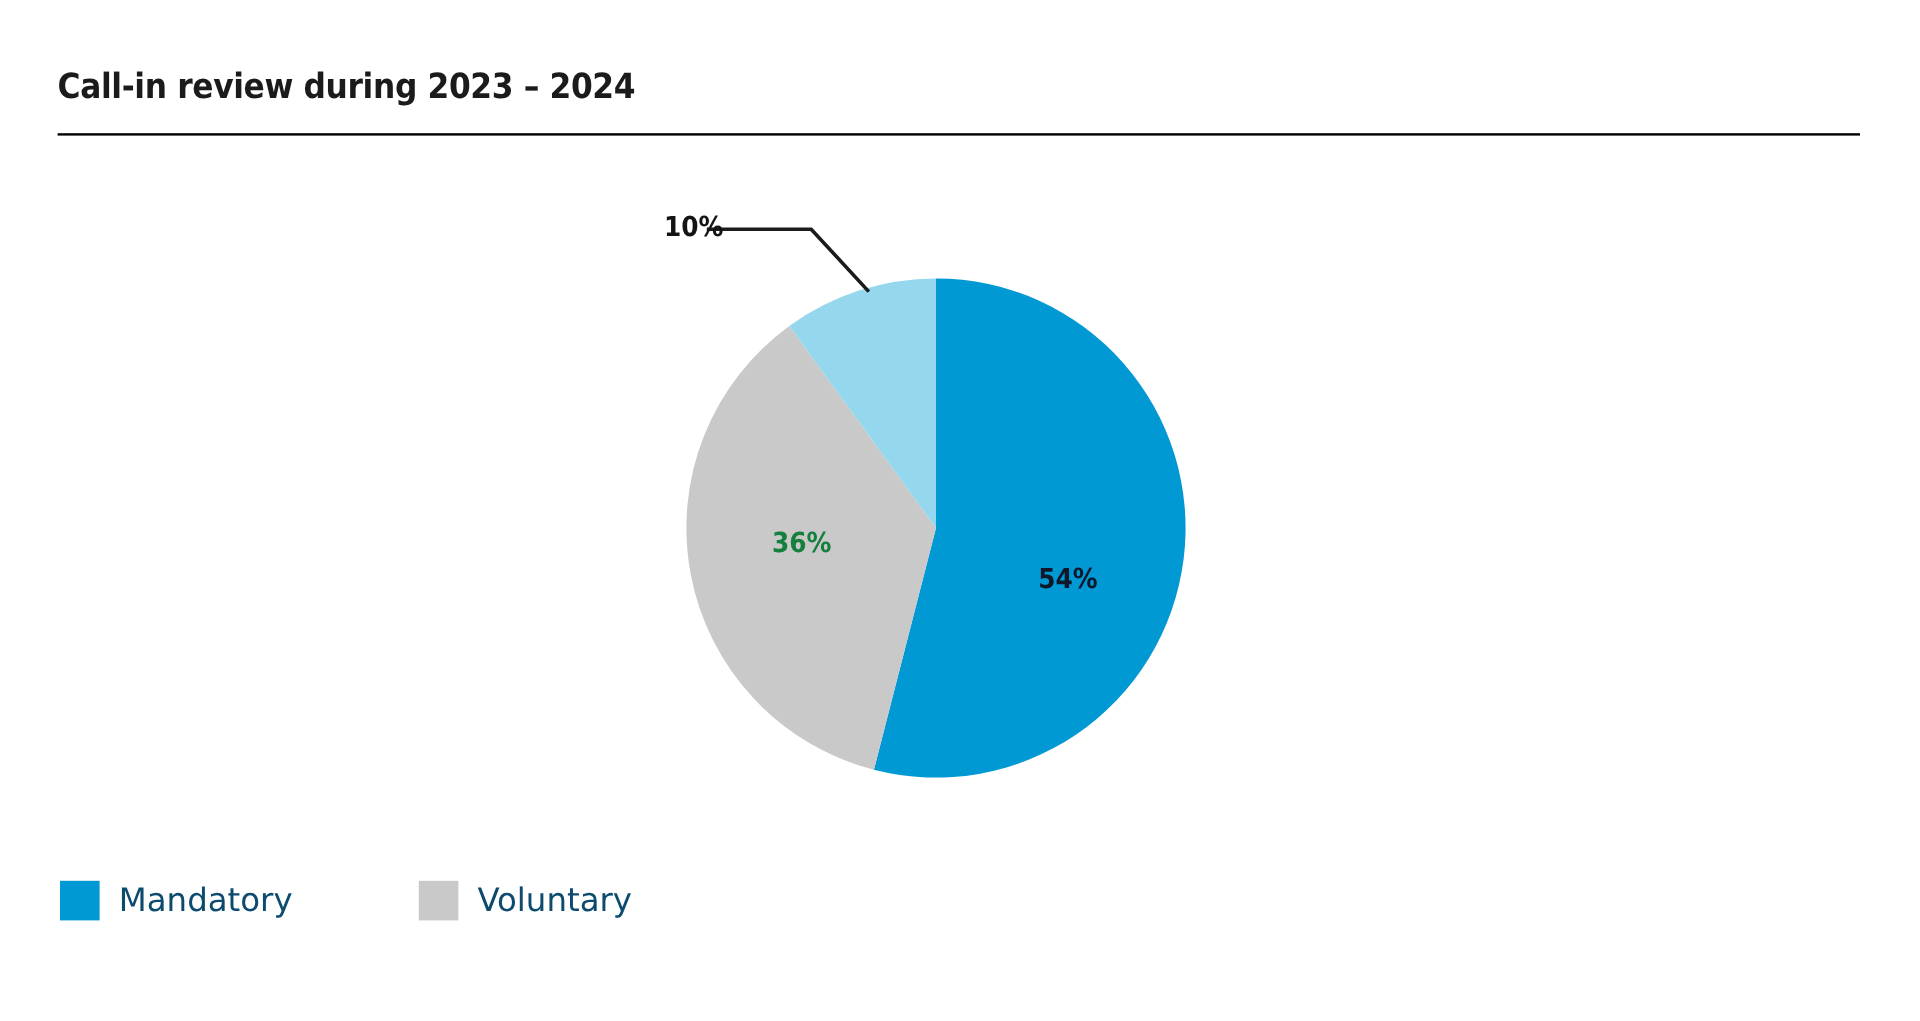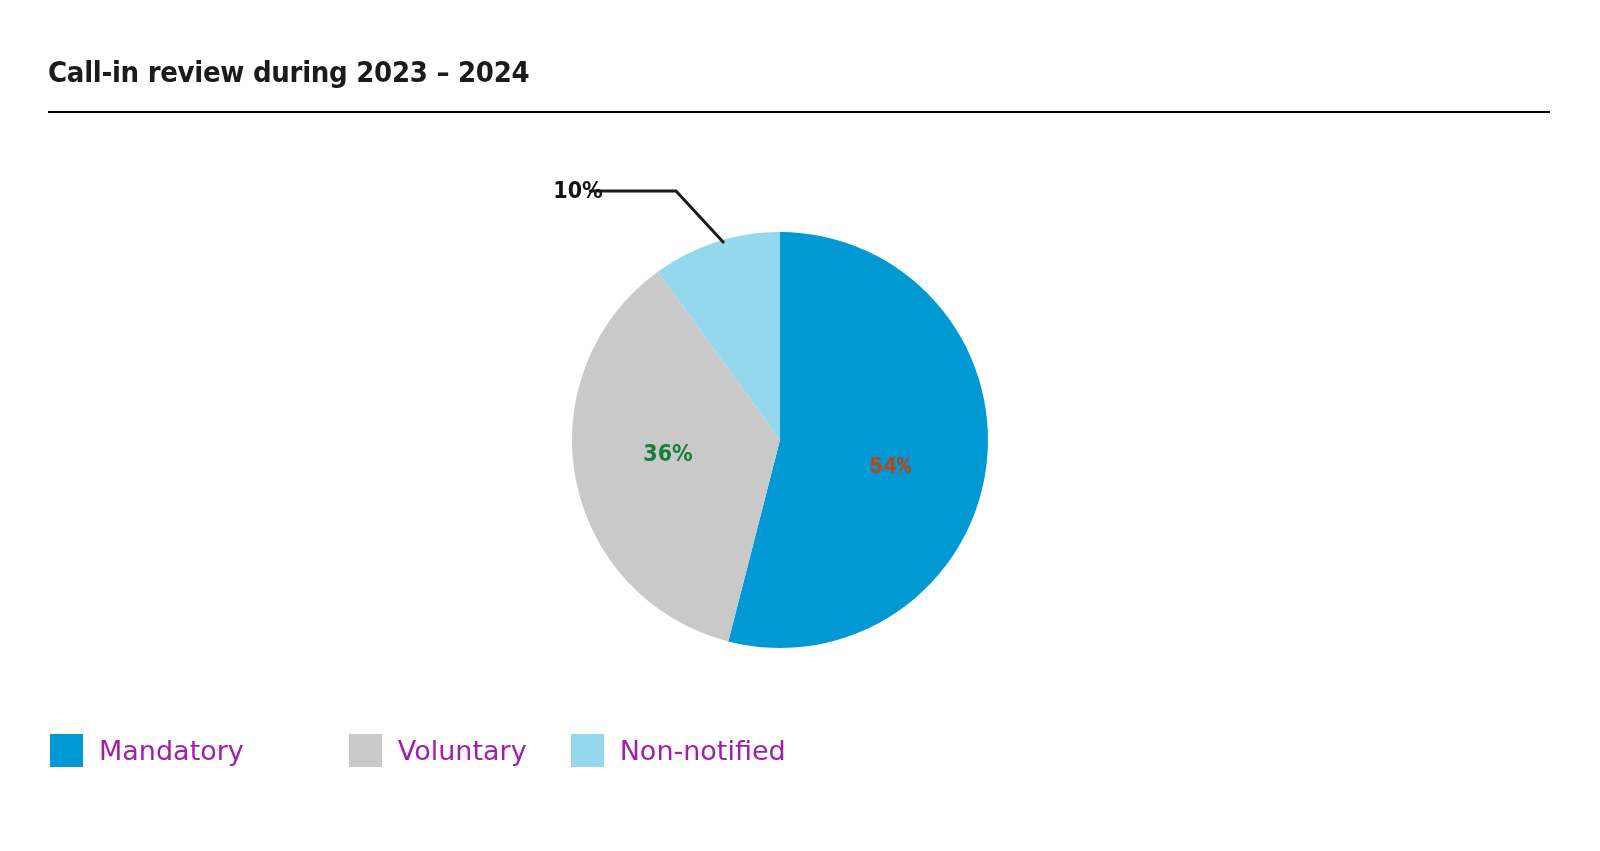--- a/index.html
+++ b/index.html
@@ -67,23 +67,22 @@
     position: absolute;
     font-size: 23px;
     font-weight: bold;
     font-family: "DejaVu Sans", "Liberation Sans", sans-serif;
     font-stretch: condensed;
     white-space: nowrap;
     transform: translate(-50%, -50%);
   }
   #label-mandatory {
     left: 890px;
-    top: 347px;
-    color: #c2410c;
-    font-family: Liberation Mono, monospace;
+    top: 363px;
+    color: #0f172a;
   }
   #label-voluntary {
     left: 668px;
     top: 333px;
     color: #15803d;
   }
   #label-nonnotified {
     left: 542px;
     top: 70px;
     color: #141414;
@@ -108,21 +107,21 @@
   #legend-item-1 { margin-right: 44px; padding-left: 48px; }
   .legend-swatch {
     width: 33px;
     height: 33px;
     flex: 0 0 auto;
   }
   .legend-text {
     margin-left: 16px;
     font-size: 27px;
     font-weight: normal;
-    color: #a21caf;
+    color: #0c4a6e;
     font-family: "DejaVu Sans", "Liberation Sans", sans-serif;
     line-height: 1;
   }
 </style>
 </head>
 <body>
 
 <div id="figure">
 
   <div id="chart-title">Call-in review during 2023 – 2024</div>
@@ -151,20 +150,16 @@
     <div class="legend-item" id="legend-item-0">
       <span class="legend-swatch" style="background:#0099D4"></span>
       <span class="legend-text">Mandatory</span>
     </div>
 
     <div class="legend-item" id="legend-item-1">
       <span class="legend-swatch" style="background:#C9C9C9"></span>
       <span class="legend-text">Voluntary</span>
     </div>
 
-    <div class="legend-item" id="legend-item-2">
-      <span class="legend-swatch" style="background:#95D7EC"></span>
-      <span class="legend-text">Non-notified</span>
-    </div>
 
   </div>
 
 </div>
 
 </body></html>

